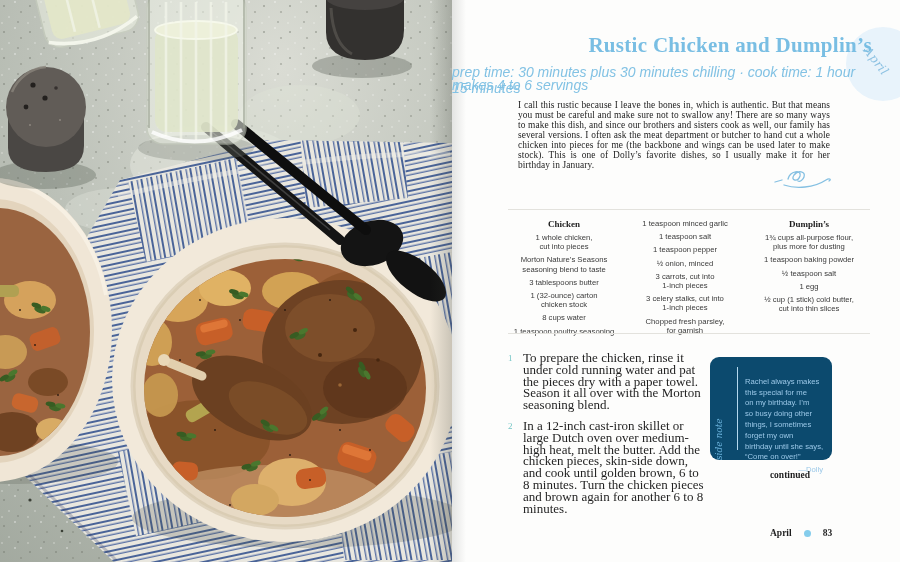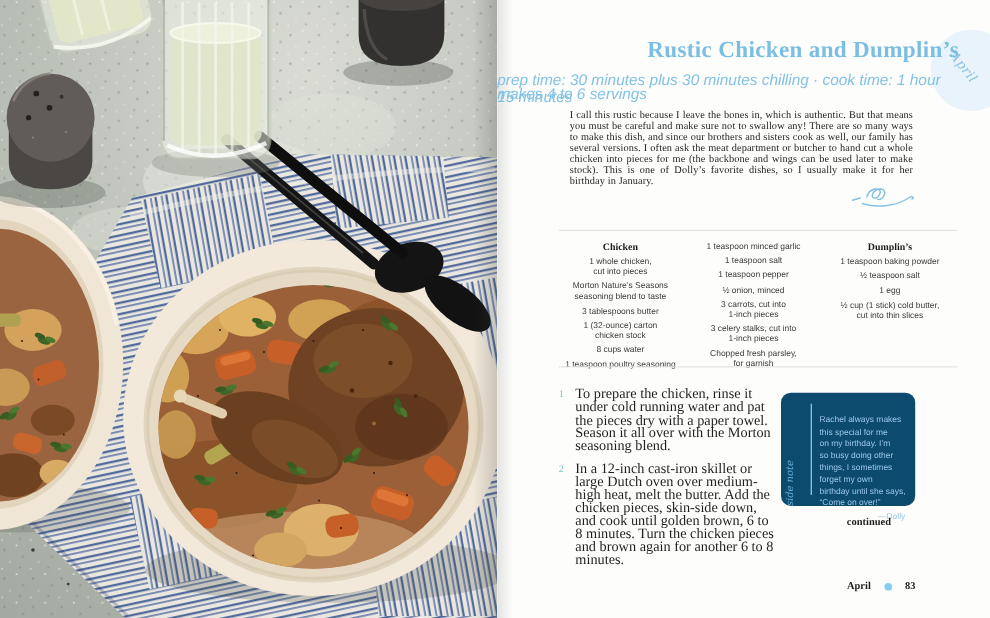--- a/index.html
+++ b/index.html
@@ -310,20 +310,22 @@
         <div class="item">½ onion, minced</div>
         <div class="item">3 carrots, cut into
 1-inch pieces</div>
         <div class="item">3 celery stalks, cut into
 1-inch pieces</div>
         <div class="item">Chopped fresh parsley,
 for garnish</div>
       </div>
       <div class="col col-3">
         <div class="col-h">Dumplin’s</div>
+        <div class="item">1¾ cups all-purpose flour,
+plus more for dusting</div>
         <div class="item">1 teaspoon baking powder</div>
         <div class="item">½ teaspoon salt</div>
         <div class="item">1 egg</div>
         <div class="item">½ cup (1 stick) cold butter,
 cut into thin slices</div>
       </div>
     </div>
 
     <div class="rule rule-bottom"></div>
 

